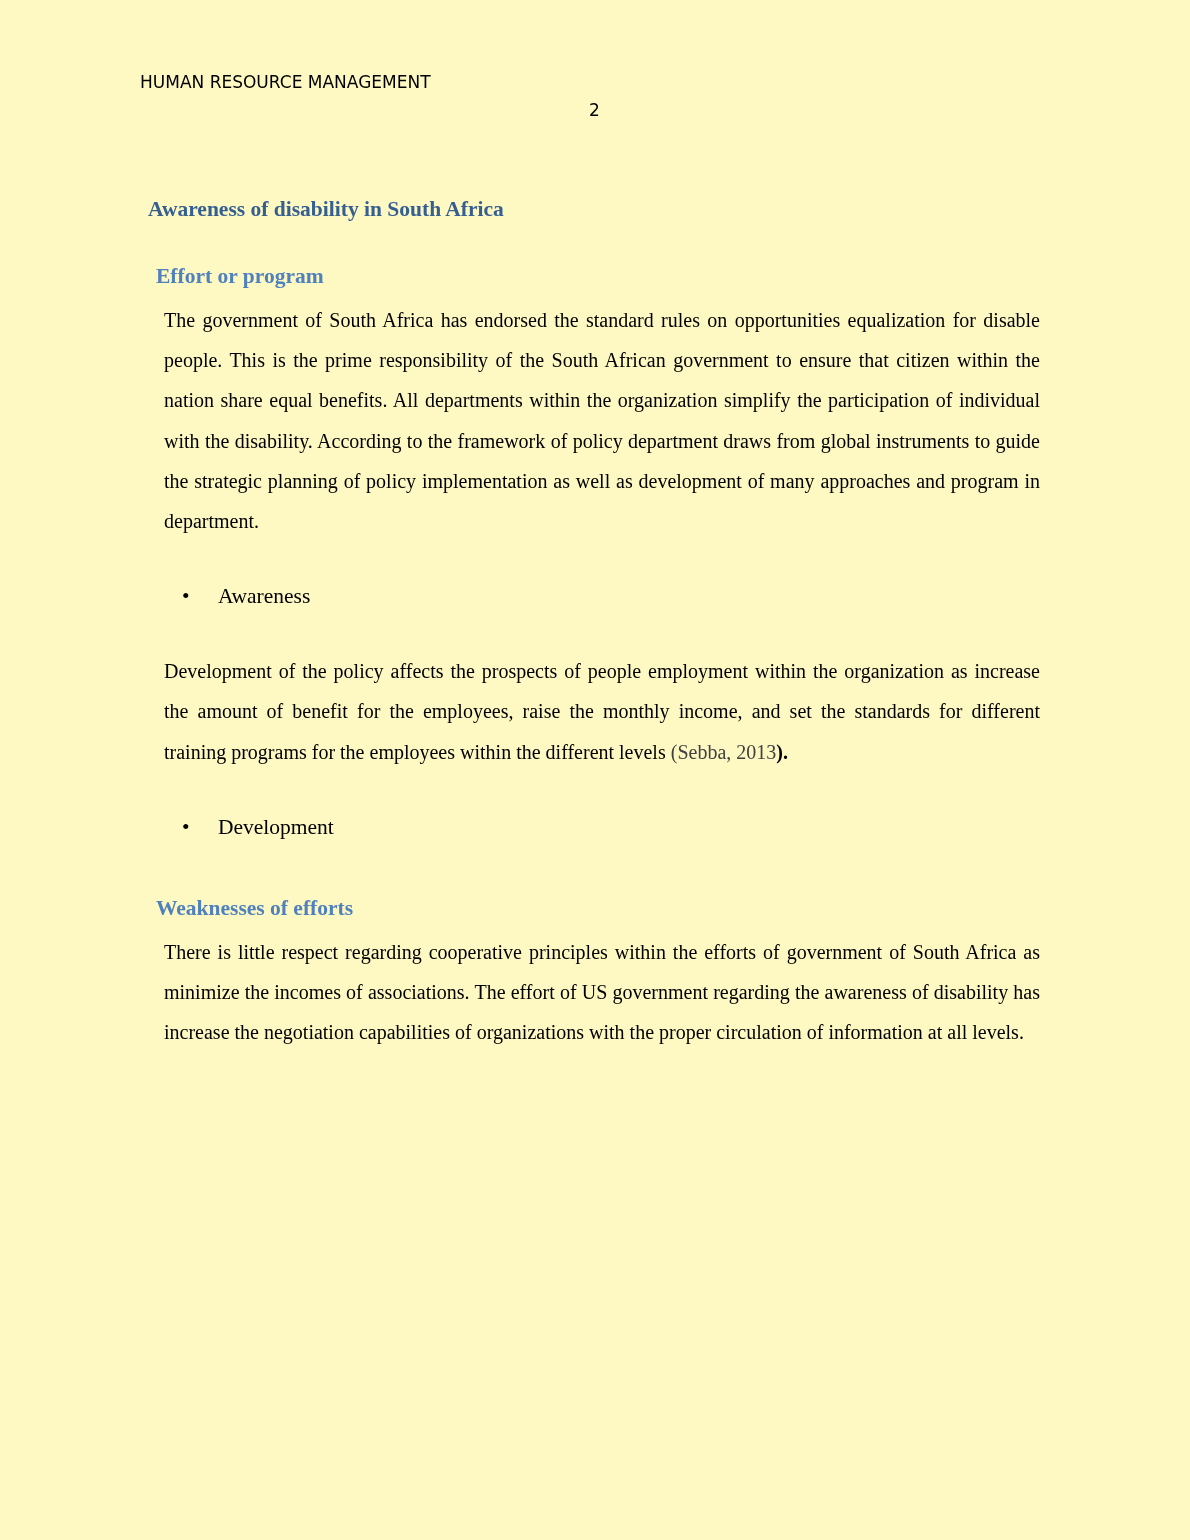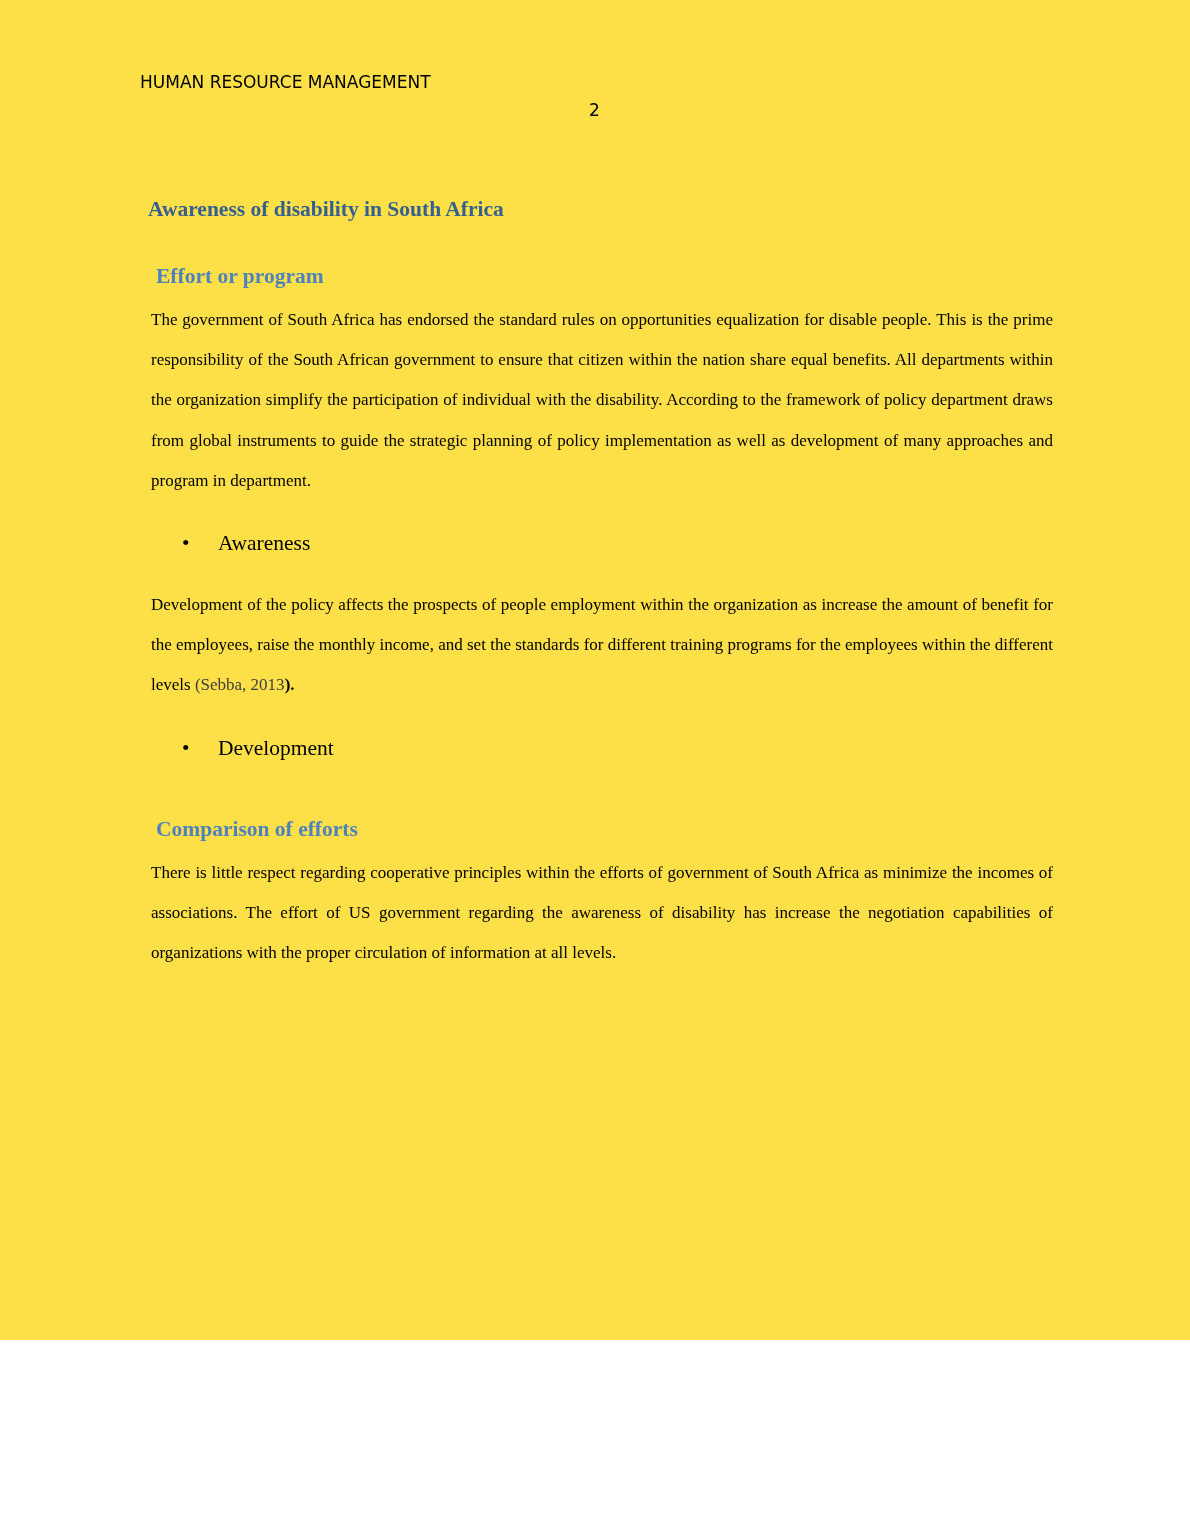--- a/index.html
+++ b/index.html
@@ -1,17 +1,17 @@
 <!DOCTYPE html>
 <html><head>
 <meta charset="utf-8">
 <style>
   html, body { margin: 0; padding: 0; background: #ffffff; }
   body { width: 1190px; height: 1540px; position: relative; overflow: hidden; }
-  .page { position: absolute; left: 0; top: 0; width: 1190px; height: 1340px; background: #fde047; }
+  .page { position: absolute; left: 0; top: 0; width: 1190px; height: 1540px; background: #fef9c3; }
   .running-head {
     position: absolute; left: 140px; top: 72px;
     font-family: "DejaVu Sans", sans-serif; font-size: 17px; color: #000; letter-spacing: 0px;
   }
   .page-number {
     position: absolute; left: 589px; top: 100px;
     font-family: "DejaVu Sans", sans-serif; font-size: 17px; color: #000;
   }
   .content {
     position: absolute; left: 148px; top: 193px; width: 908px;
@@ -20,21 +20,21 @@
   h1 {
     margin: 0; font-size: 21.5px; font-weight: bold; color: #365f91;
     line-height: 32px; height: 32px;
   }
   h2 {
     margin: 8px; font-size: 21.5px; font-weight: bold; color: #4f81bd;
     line-height: 32px; height: 32px;
   }
   .gap-h1 { height: 27px; }
   p {
-    margin: 3px; font-size: 17px; line-height: 40.2px; text-align: justify;
+    margin: 16px; font-size: 20px; line-height: 40.2px; text-align: justify;
   }
   .bullet {
     position: relative; font-size: 21.5px; line-height: 40px; height: 40px;
     padding-left: 70px;
   }
   .bullet .dot {
     position: absolute; left: 34px; top: 0; font-size: 21.5px;
   }
   .citation { color: #404040; }
   .close-paren { font-weight: bold; }
@@ -64,16 +64,16 @@
     <p><span>Development of the policy affects the prospects of people employment within the organization as increase the amount of benefit for the employees, raise the monthly income, and set the standards for different training programs for the employees within the different levels </span><span class="citation">(Sebba, 2013</span><span class="close-paren">).</span></p>
     <div class="sp-after-bullet"></div>
 
     <div class="bullet">
       <span class="dot">•</span>
       <span>Development</span>
     </div>
     <div class="sp-after-bullet"></div>
     <div class="sp-after-p"></div>
 
-    <h2>Comparison of efforts</h2>
+    <h2>Weaknesses of efforts</h2>
     <p style="margin-top:1px;">There is little respect regarding cooperative principles within the efforts of government of South Africa as minimize the incomes of associations.  The effort of US government regarding the awareness of disability has increase the negotiation capabilities of organizations with the proper circulation of information at all levels.</p>
   </div>
 </div>
 
 </body></html>

